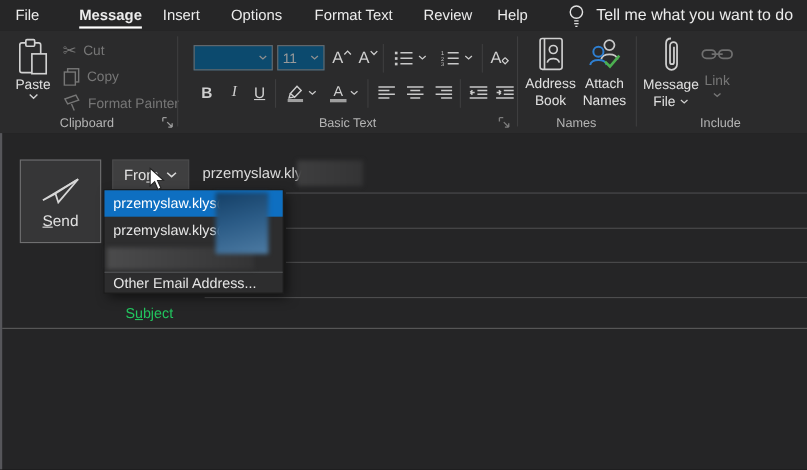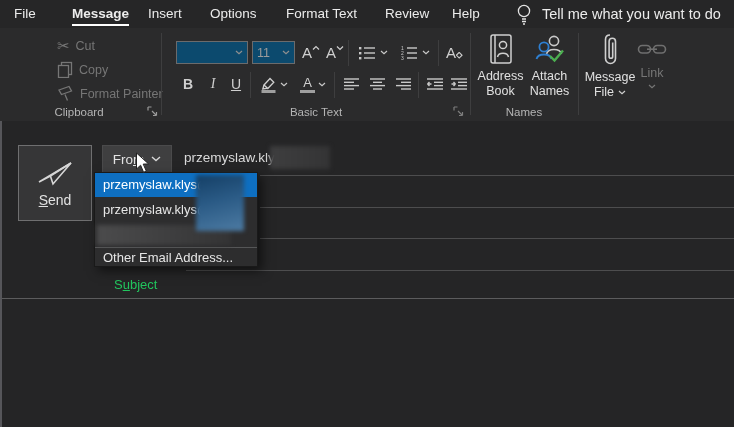--- a/index.html
+++ b/index.html
@@ -73,20 +73,33 @@
           <circle cx="8" cy="8" r="5.6"></circle>
             <path d="M6 16 h4 M6 18.5 h4 M7 21 h2"></path>
         </svg>
       </span>
       <span>Tell me what you want to do</span>
     </div>
   </div>
 
   <div id="ribbon">
 
+    <div class="bigbtn" style="left:8px;top:6px;width:44px;height:76px">
+      <span>
+        <svg width="30" height="36" viewBox="0 0 30 36" fill="none" stroke="#d2d2d2" stroke-width="1.5">
+          <rect x="3" y="5" width="19" height="27" rx="2"></rect>
+          <rect x="8.5" y="2" width="8" height="6" rx="1" fill="#2b2b2c"></rect>
+          <rect x="14" y="15" width="13" height="18" fill="#2b2b2c"></rect>
+        </svg>
+      </span>
+      <span class="l1">Paste</span>
+      <svg width="9" height="6" viewBox="0 0 9 6">
+          <polyline points="1,1 4.5,4.3 8,1" fill="none" stroke="#cfcfcf" stroke-width="1.3"></polyline>
+        </svg>
+    </div>
     <div class="rowbtn disabled" style="left:57px;top:9px">
       <span style="font-size:15px;color:#767676">✂</span>
       <span>Cut</span>
     </div>
     <div class="rowbtn disabled" style="left:57px;top:33px">
       <span>
         <svg width="16" height="17" viewBox="0 0 16 17" fill="none" stroke="#767676" stroke-width="1.3">
           <rect x="4.5" y="1.5" width="10" height="12"></rect>
             <rect x="1.5" y="4.5" width="10" height="12" fill="#2b2b2c"></rect>
         </svg>
@@ -306,20 +319,21 @@
           <rect x="1.5" y="4.5" width="12" height="7.5" rx="3.7"></rect>
           <rect x="16.5" y="4.5" width="12" height="7.5" rx="3.7"></rect>
           <line x1="10" y1="8.2" x2="20" y2="8.2"></line>
         </svg>
       </span>
       <span class="l1 disabled">Link</span>
       <svg width="8" height="5" viewBox="0 0 8 5" style="margin-top:3px">
           <polyline points="1,1 4,3.6 7,1" fill="none" stroke="#767676" stroke-width="1.2"></polyline>
         </svg>
     </div>
+    <div class="grplabel" style="left:579px;width:152px">Include</div>
   </div>
 
   <div id="compose">
 
     <div class="fline" style="left:258px;top:54px;width:476px"></div>
     <div class="fline" style="left:258px;top:86px;width:476px"></div>
     <div class="fline" style="left:258px;top:117px;width:476px"></div>
     <div class="fline" style="left:184px;top:149px;width:550px"></div>
     <div class="fline" style="left:0;top:177px;width:734px;background:#5c5c5d"></div>
   </div>

